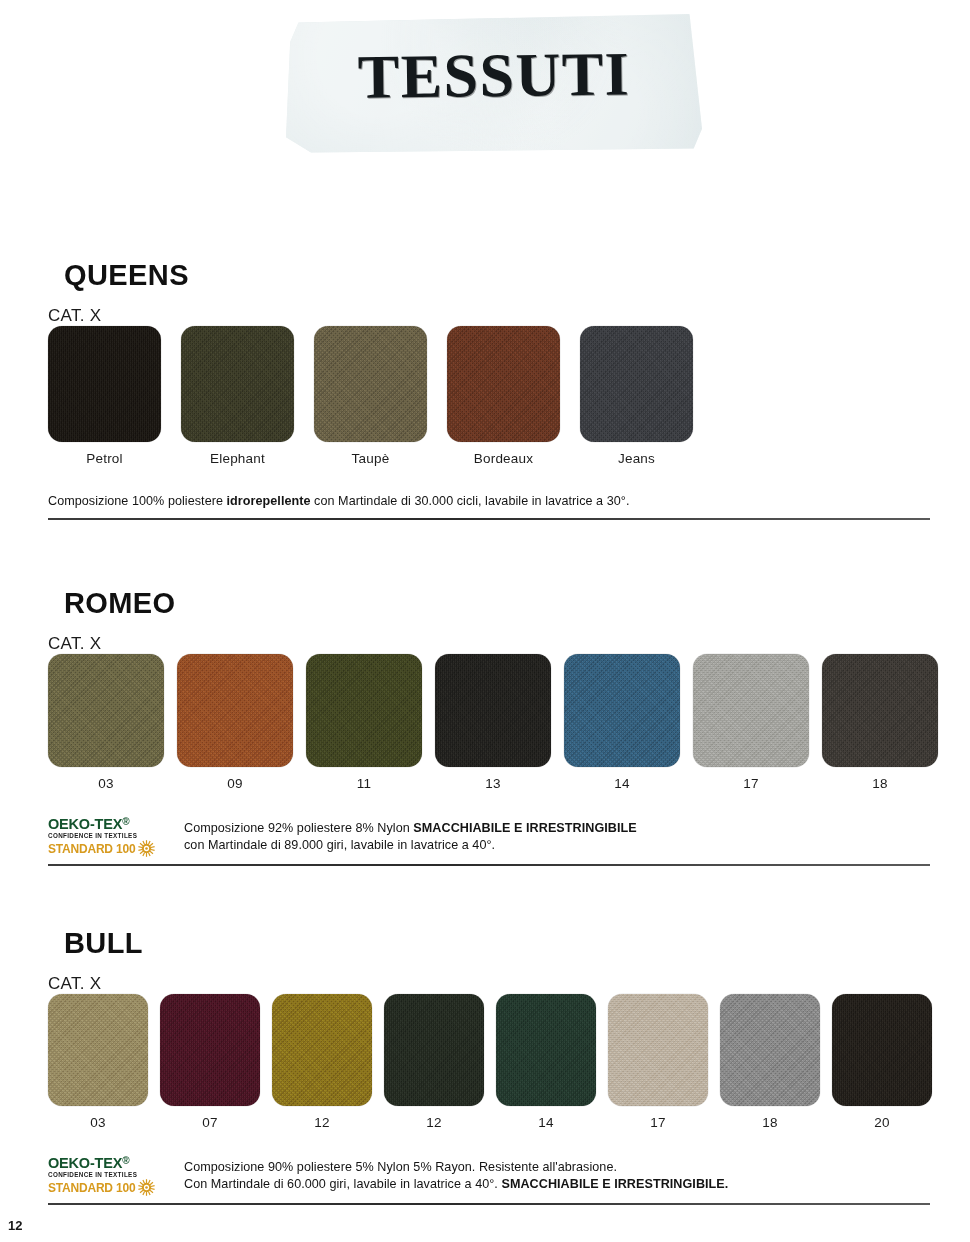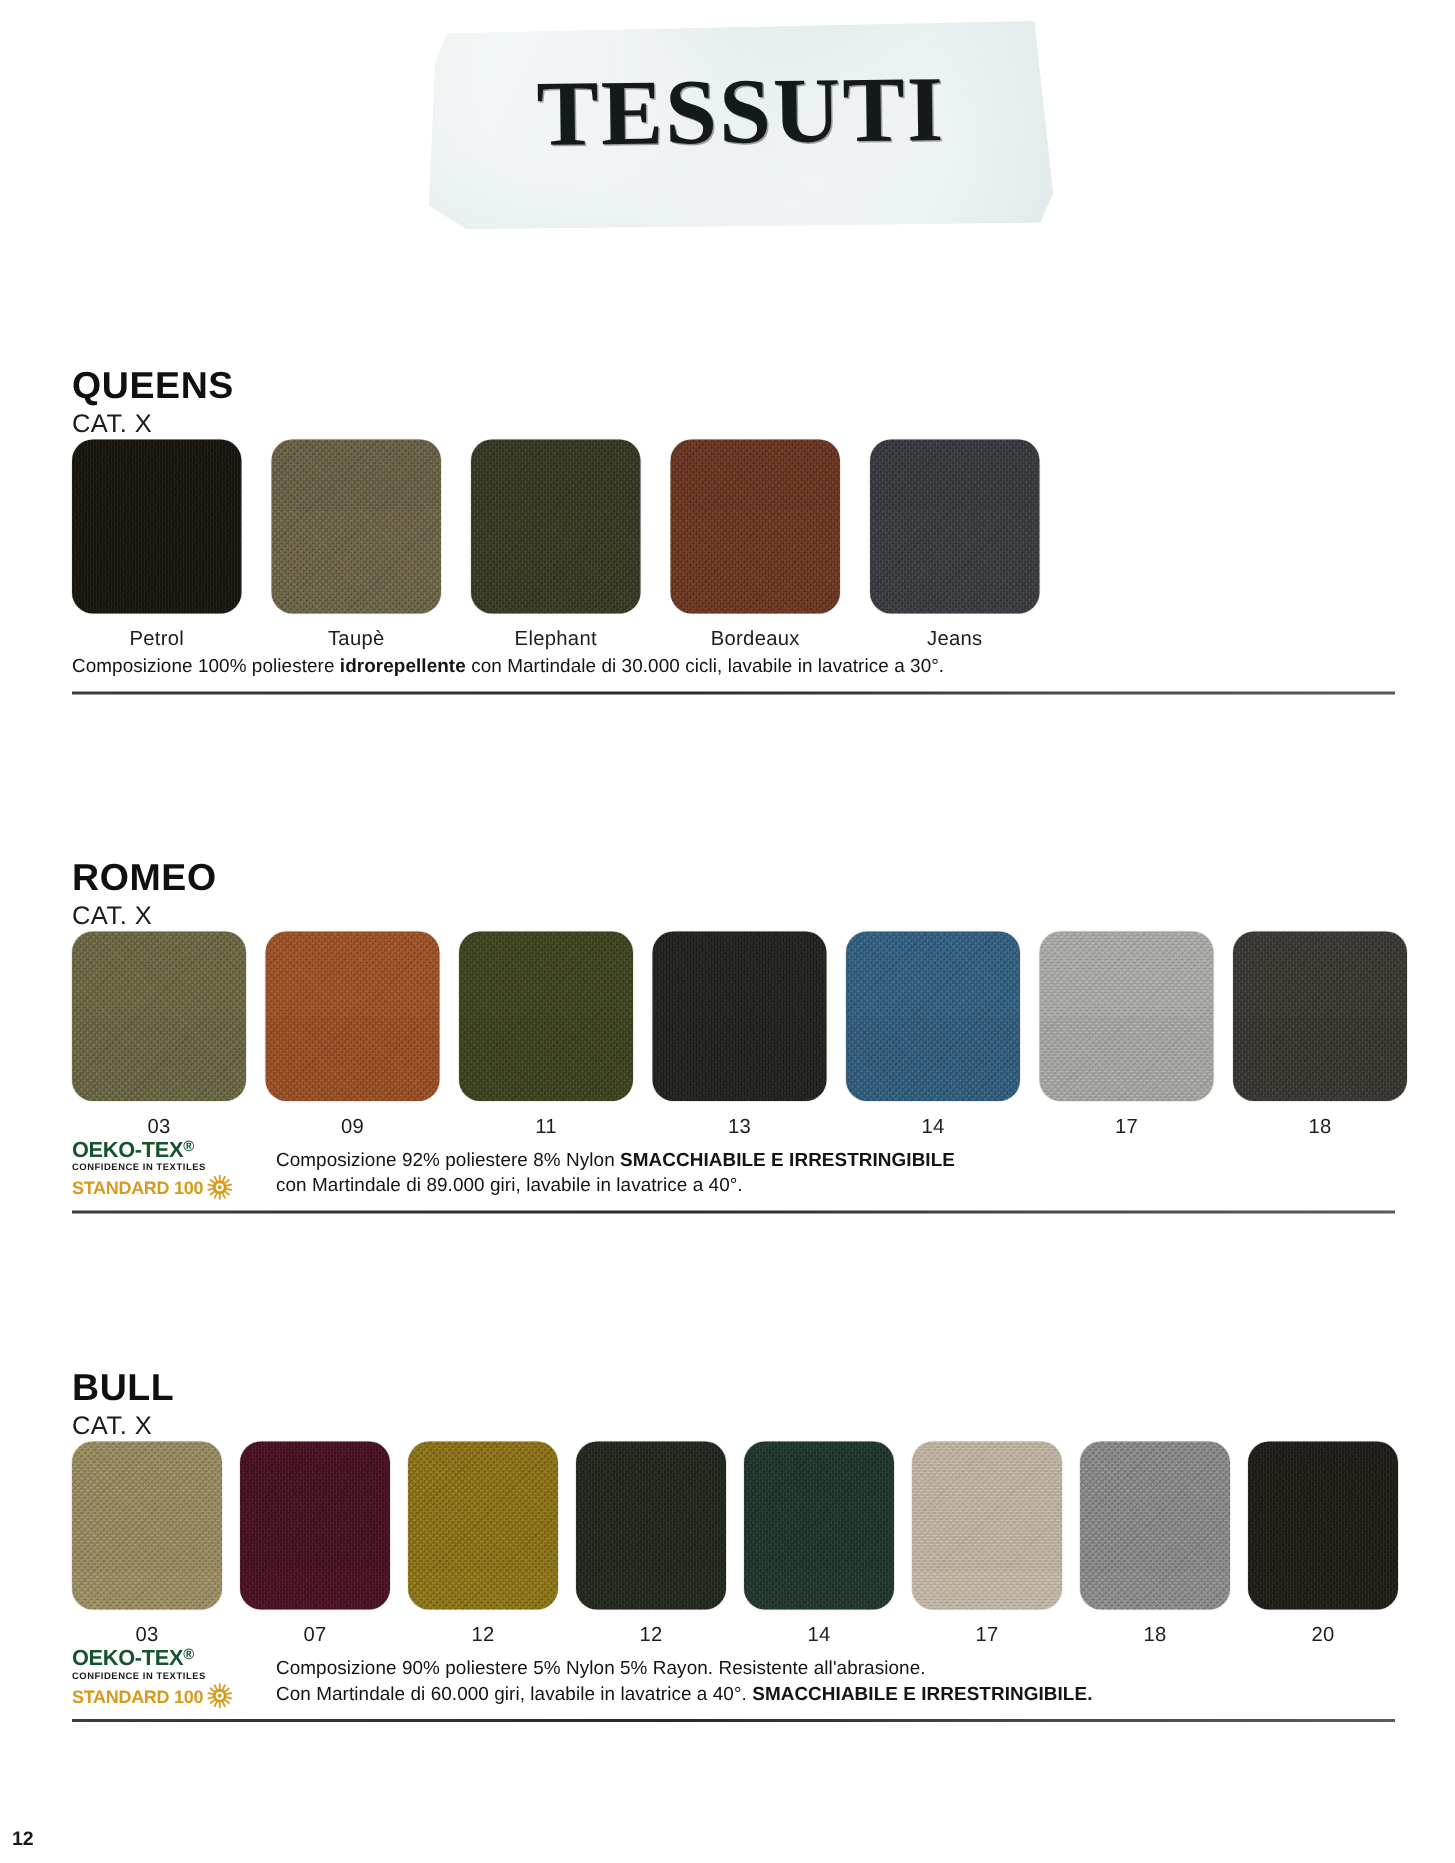--- a/index.html
+++ b/index.html
@@ -64,25 +64,25 @@
   .section {
     position: absolute;
     left: 48px;
     width: 884px;
   }
   #section-queens { top: 244px; }
   #section-romeo  { top: 572px; }
   #section-bull   { top: 912px; }
 
   .fabric-name {
-    font-size: 25px;
+    font-size: 29px;
     font-weight: 700;
     letter-spacing: .4px;
     line-height: 1.05;
-    margin: 0;
+    margin: 16px;
     color: #101010;
   }
   .fabric-cat {
     font-size: 17px;
     font-weight: 400;
     letter-spacing: .3px;
     margin: 3px 0 0 0;
     color: #1b1b1b;
   }
 
@@ -139,22 +139,22 @@
   #row-romeo .swatch-cell { width: 116px; margin-right: 13px; }
   #row-romeo .swatch-cell:last-child { margin-right: 0; }
 
   #row-bull .swatch { width: 100px; height: 112px; }
   #row-bull .swatch-cell { width: 100px; margin-right: 12px; }
   #row-bull .swatch-cell:last-child { margin-right: 0; }
 
   
   .comp-block {
     display: flex;
-    align-items: flex-end;
-    margin-top: 1px;
+    align-items: center;
+    margin-top: 25px;
   }
   .comp-text {
     font-size: 12.6px;
     line-height: 1.42;
     color: #141414;
     letter-spacing: .05px;
     padding-top: 1px;
   }
   .comp-text b { font-weight: 700; }
   #comp-queens { padding-top: 2px; }
@@ -232,26 +232,26 @@
 
 <section class="section" id="section-queens">
   <h2 class="fabric-name">QUEENS</h2>
   <p class="fabric-cat">CAT. X</p>
   <div class="swatch-row" id="row-queens">
       <div class="swatch-cell">
         <div class="swatch" style="background: rgb(25, 21, 16);"></div>
         <div class="swatch-label">Petrol</div>
       </div>
       <div class="swatch-cell">
+        <div class="swatch" style="background: rgb(58, 58, 37);"></div>
+        <div class="swatch-label">Elephant</div>
+      </div>
+      <div class="swatch-cell">
         <div class="swatch" style="background: rgb(106, 97, 69);"></div>
         <div class="swatch-label">Taupè</div>
-      </div>
-      <div class="swatch-cell">
-        <div class="swatch" style="background: rgb(58, 58, 37);"></div>
-        <div class="swatch-label">Elephant</div>
       </div>
       <div class="swatch-cell">
         <div class="swatch" style="background: rgb(106, 53, 32);"></div>
         <div class="swatch-label">Bordeaux</div>
       </div>
       <div class="swatch-cell">
         <div class="swatch" style="background: rgb(58, 60, 65);"></div>
         <div class="swatch-label">Jeans</div>
       </div>
     </div>

